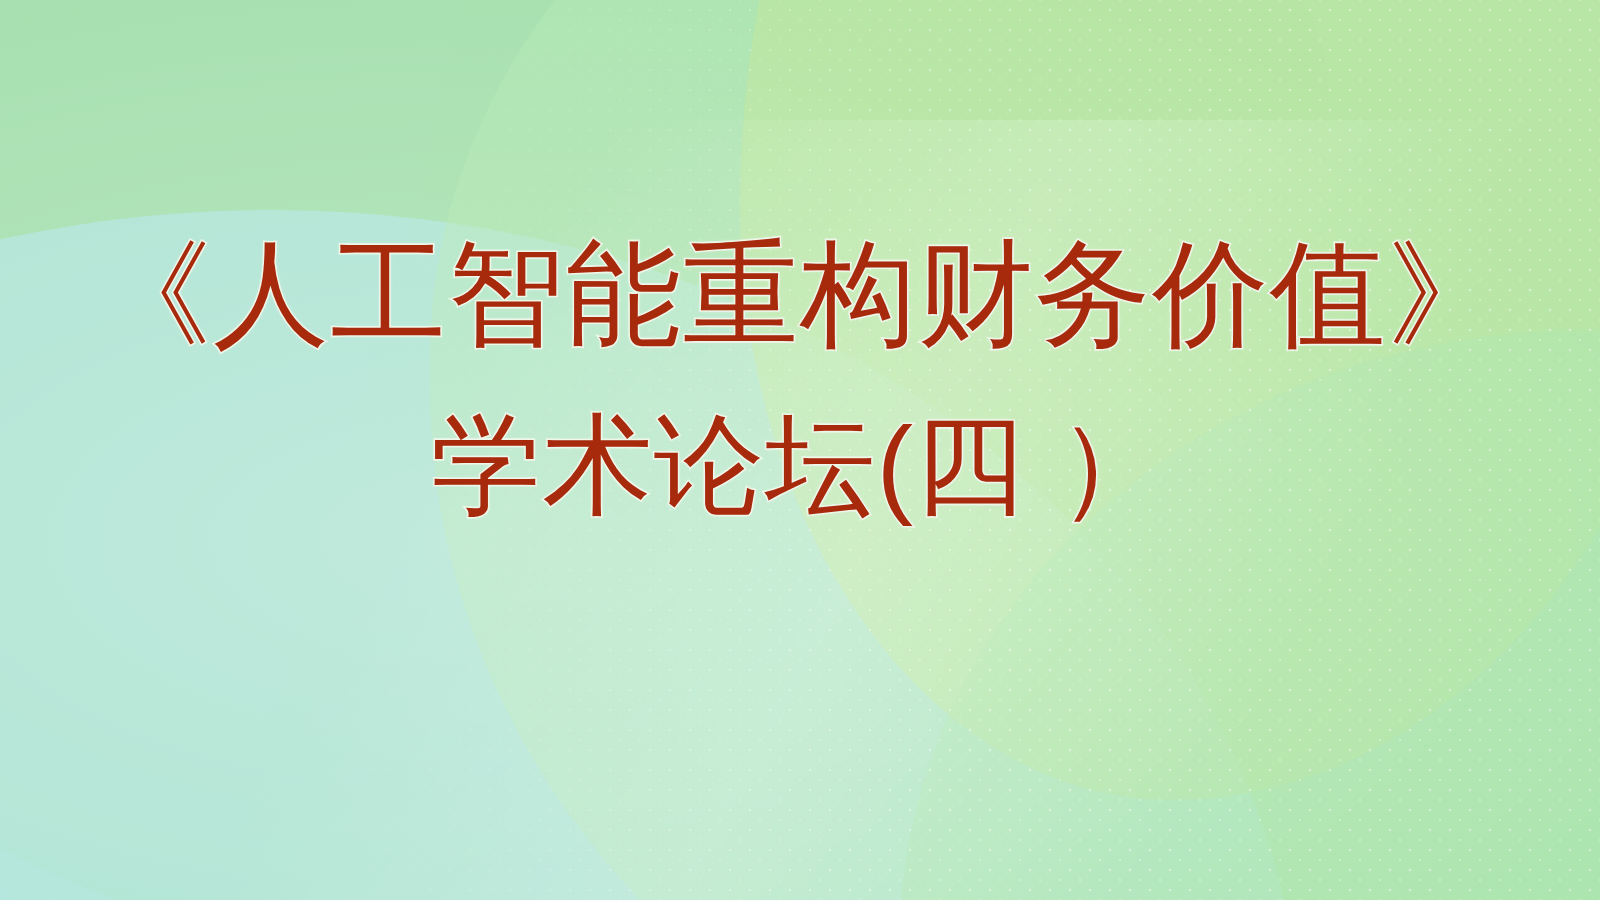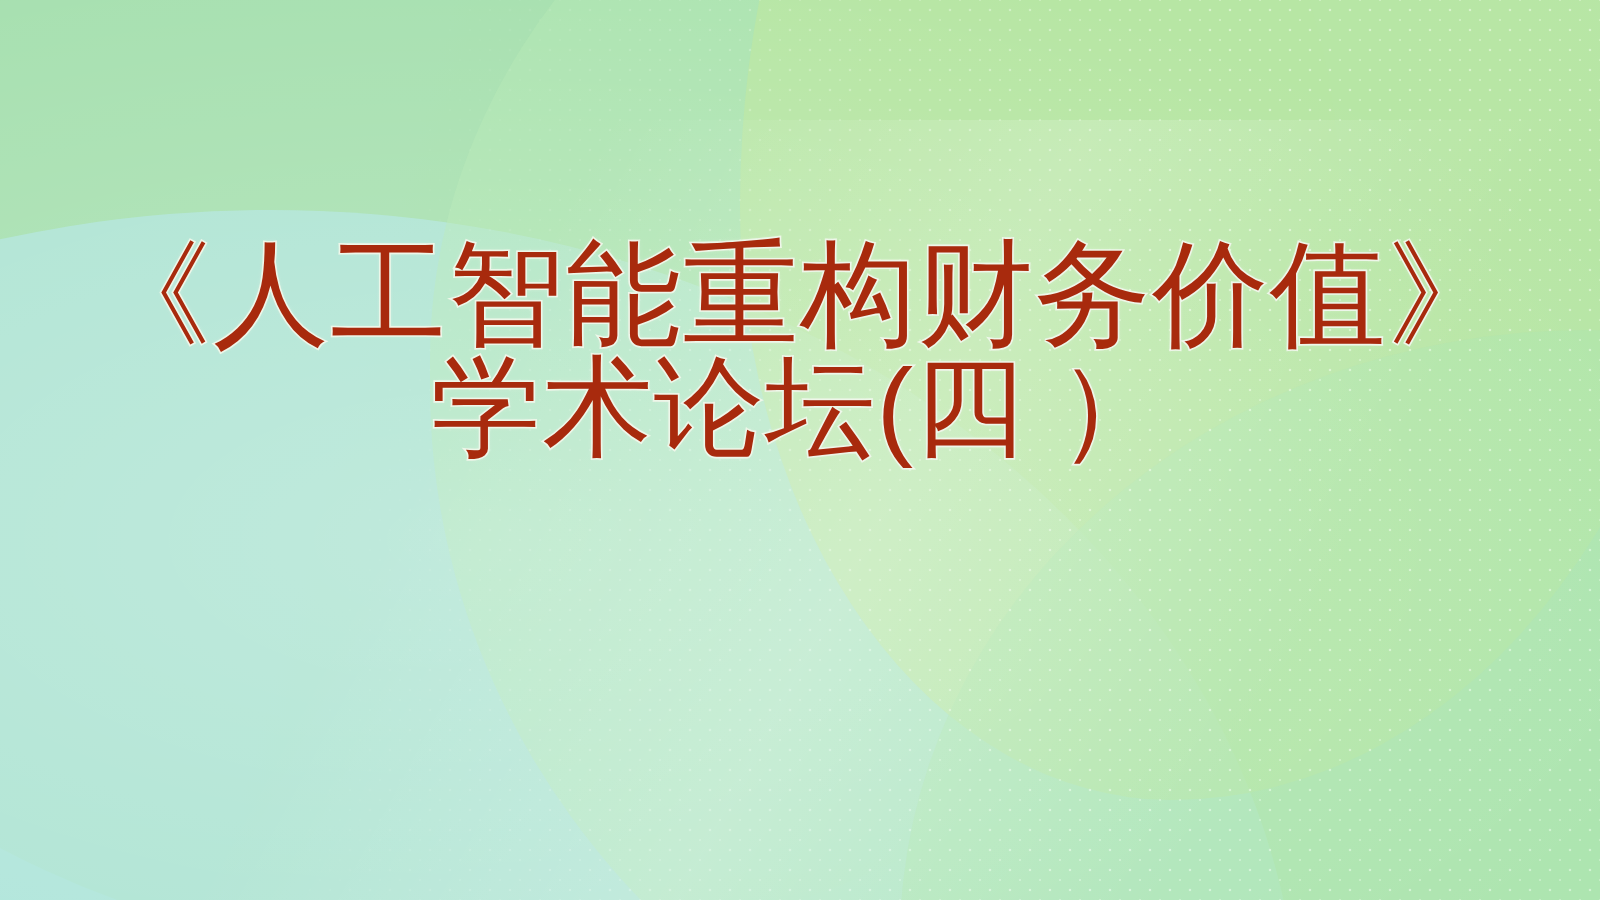--- a/index.html
+++ b/index.html
@@ -144,20 +144,21 @@
       0 0 2px rgba(239,247,234,.95),
       0 0 5px rgba(239,247,234,.55);
   }
 
   .title-line-1 {
     font-size: 116px;
   }
 
   .title-line-2 {
     font-size: 110px;
+    margin-top: 58px;
     text-align: center;
   }
 </style>
 </head>
 <body>
 
 <div id="slide">
 
   <div class="bg-layer bg-base"></div>
   <div class="bg-layer bg-lobe-a"></div>

